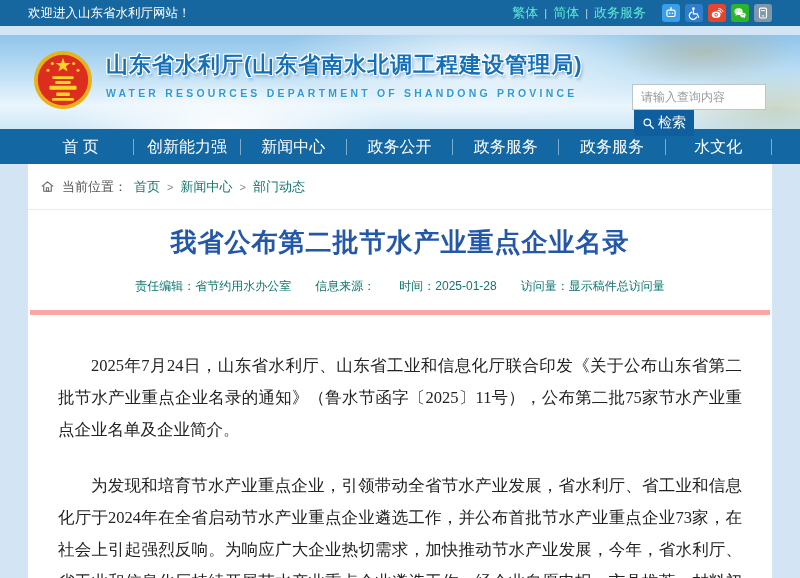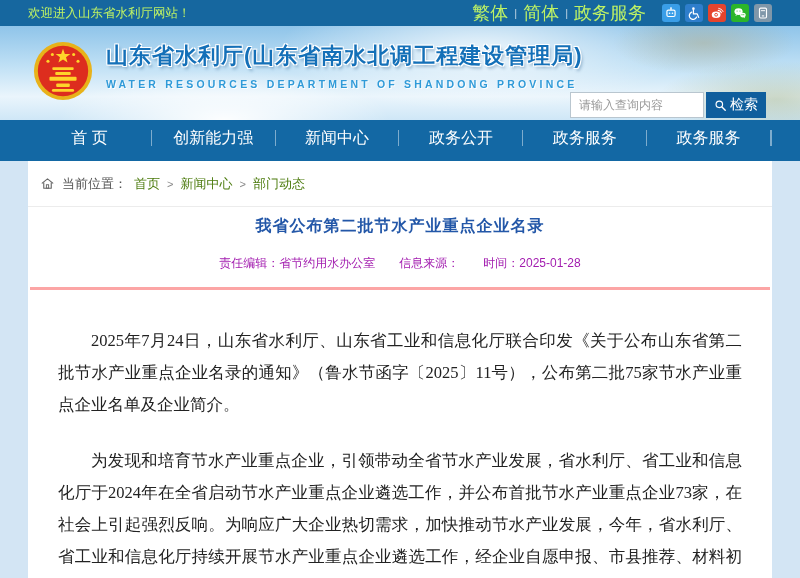--- a/index.html
+++ b/index.html
@@ -7,85 +7,85 @@
   body {
     height:578px; overflow:hidden;
     background:#d3e5f4;
     font-family:"Liberation Sans","DejaVu Sans",sans-serif;
   }
   .inner { width:744px; margin:0 auto; }
 
   
   .topbar { height:26px; background:#16679f; }
   .topbar .inner { height:26px; display:flex; align-items:center; justify-content:space-between; }
-  .topbar-welcome { color:#bef264; font-size:12.5px; }
+  .topbar-welcome { color:#ffffff; font-size:12.5px; }
   .topbar-right { display:flex; align-items:center; gap:6px; }
-  .topbar-link { color:#bef264; font-size:18px; text-decoration:none; cursor:pointer; }
+  .topbar-link { color:#5eead4; font-size:13px; text-decoration:none; cursor:pointer; }
   .topbar-pipe { color:rgba(255,255,255,.7); font-size:11px; }
   .icon-tiles { display:flex; align-items:center; gap:5px; margin-left:10px; }
   .tile { width:18px; height:18px; border-radius:3px; display:inline-flex; align-items:center; justify-content:center; cursor:pointer; }
   .tile svg { width:14px; height:14px; display:block; }
 
   
   .banner { height:94px; position:relative;
     background:
       radial-gradient(130px 45px at 88% 18%, rgba(185,165,115,.40), transparent 70%),
       radial-gradient(170px 55px at 97% 78%, rgba(150,165,110,.38), transparent 70%),
       radial-gradient(230px 70px at 28% 100%, rgba(255,255,255,.95), transparent 72%),
       radial-gradient(280px 85px at 60% 25%, rgba(255,255,255,.75), transparent 72%),
       linear-gradient(180deg,#8fc4e9 0%,#bfe0f5 42%,#eaf5fc 75%,#cfe7f7 100%);
   }
-  .banner .inner { position:relative; height:88px; }
+  .banner .inner { position:relative; height:88px;margin-top:9px; }
   .emblem { position:absolute; left:4px; top:14px; width:62px; height:62px; }
   .banner-titles { position:absolute; left:78px; top:15px; }
   .banner-title-cn {
     font-size:22px; font-weight:bold; color:#1470b8; letter-spacing:1px;
     text-shadow:-1px -1px 0 #fff, 1px -1px 0 #fff, -1px 1px 0 #fff, 1px 1px 0 #fff, 2px 3px 3px rgba(30,80,130,.35);
   }
   .banner-title-en {
     margin-top:7px; font-size:10.5px; font-weight:bold; color:#2f9ad8; letter-spacing:3.2px;
     text-shadow:1px 1px 0 rgba(255,255,255,.9);
   }
-  .search-box { position:absolute; right:6px; top:66px; display:flex; }
+  .search-box { position:absolute; right:6px; top:49px; display:flex;flex-direction:column; }
   .search-input {
     width:134px; height:26px; border:1px solid #b9c6cf; background:#fff;
     font-size:12px; padding:0 8px; color:#333; outline:none;
   }
   .search-input::placeholder { color:#999; }
   .search-btn {
     width:60px; height:26px; margin-left:2px; border:none; background:#0f5e9d; color:#fff;
     font-size:14px; display:flex; align-items:center; justify-content:center; gap:3px; cursor:pointer;
   }
   .search-btn svg { width:13px; height:13px; }
 
   
-  .nav { height:41px; background:#1368a4; }
+  .nav { height:35px; background:#1368a4; }
   .nav .inner { height:35px; display:flex; align-items:center; }
   .nav-item {
     flex:1; text-align:center; color:#fff; font-size:16px; text-decoration:none;
     line-height:35px; cursor:pointer; white-space:nowrap;
   }
   .nav-sep { width:1px; height:16px; background:rgba(255,255,255,.45); }
 
   
   .content { background:#fff; min-height:423px; }
   .breadcrumb {
     display:flex; align-items:center; gap:7px; padding:0 12px; height:46px;
     border-bottom:1px solid #ececec; font-size:13px; color:#555;
   }
   .breadcrumb svg { width:15px; height:15px; }
-  .crumb-link { color:#4d7c0f; text-decoration:none; cursor:pointer; }
+  .crumb-link { color:#0f766e; text-decoration:none; cursor:pointer; }
   .crumb-sep { color:#888; font-size:11px; }
 
-  .article-title { text-align:center; margin-top:9px; font-size:16px; font-weight:600; color:#2357a8; letter-spacing:1px; }
+  .article-title { text-align:center; margin-top:15px; font-size:26px; font-weight:600; color:#2357a8; letter-spacing:1px; }
 
   .meta {
     display:flex; justify-content:center; gap:24px; margin:18px 2px 0;
-    padding-bottom:15px; border-bottom:3px solid #fca5a5;
-    font-size:12px; color:#a21caf;
+    padding-bottom:15px; border-bottom:5px solid #fca5a5;
+    font-size:12px; color:#0f766e;
   }
   .meta-item span { white-space:pre; }
 
   .article-body {
     padding:11px 30px 18px;
     font-family:"Liberation Serif","DejaVu Serif",serif;
     font-size:16.5px; line-height:32px; color:#222;
     text-align:justify;
   }
   .article-body p { text-indent:2em;margin-top:24px; }
@@ -193,20 +193,21 @@
     <a class="nav-item">创新能力强</a>
     <span class="nav-sep"></span>
     <a class="nav-item">新闻中心</a>
     <span class="nav-sep"></span>
     <a class="nav-item">政务公开</a>
     <span class="nav-sep"></span>
     <a class="nav-item">政务服务</a>
     <span class="nav-sep"></span>
     <a class="nav-item">政务服务</a>
     <span class="nav-sep"></span>
+    <a class="nav-item">水文化</a>
     <span class="nav-sep"></span>
   </div>
 </nav>
 
 <div class="content inner">
 
   <div class="breadcrumb">
     <svg viewBox="0 0 24 24">
         <path d="M3.5 11.5 L12 4.5 L20.5 11.5" fill="none" stroke="#666" stroke-width="1.8" stroke-linecap="round" stroke-linejoin="round"></path>
         <path d="M6 10.5 V19.5 H18 V10.5" fill="none" stroke="#666" stroke-width="1.8" stroke-linejoin="round"></path>
@@ -219,20 +220,21 @@
     <span class="crumb-sep">&gt;</span>
     <a class="crumb-link">部门动态</a>
   </div>
 
   <h1 class="article-title" style="color: rgb(35, 87, 168);">我省公布第二批节水产业重点企业名录</h1>
 
   <div class="meta">
     <span class="meta-item"><span>责任编辑：</span><span>省节约用水办公室</span></span>
     <span class="meta-item"><span>信息来源：</span><span></span></span>
     <span class="meta-item"><span>时间：</span><span>2025-01-28</span></span>
+    <span class="meta-item"><span>访问量：</span><span>显示稿件总访问量</span></span>
   </div>
 
   <div class="article-body">
     <p>2025年7月24日，山东省水利厅、山东省工业和信息化厅联合印发《关于公布山东省第二批节水产业重点企业名录的通知》（鲁水节函字〔2025〕11号），公布第二批75家节水产业重点企业名单及企业简介。</p>
     <p>为发现和培育节水产业重点企业，引领带动全省节水产业发展，省水利厅、省工业和信息化厅于2024年在全省启动节水产业重点企业遴选工作，并公布首批节水产业重点企业73家，在社会上引起强烈反响。为响应广大企业热切需求，加快推动节水产业发展，今年，省水利厅、省工业和信息化厅持续开展节水产业重点企业遴选工作，经企业自愿申报、市县推荐、材料初审、专家评审和公示，最终确定玫德集团有限公司等75家企业入选，至此山东共公布两批148家节水产业重点企业。此次公布企业涉及节水产品装备制造领域52家、节水工程建设运营领域14家、专业节水服务领域9家，具有经营规模大、创新能力强、市场占有率高等特点，是全省节水产业企业的典型代表。</p>
   </div>
 
 </div>
 
 </body></html>

